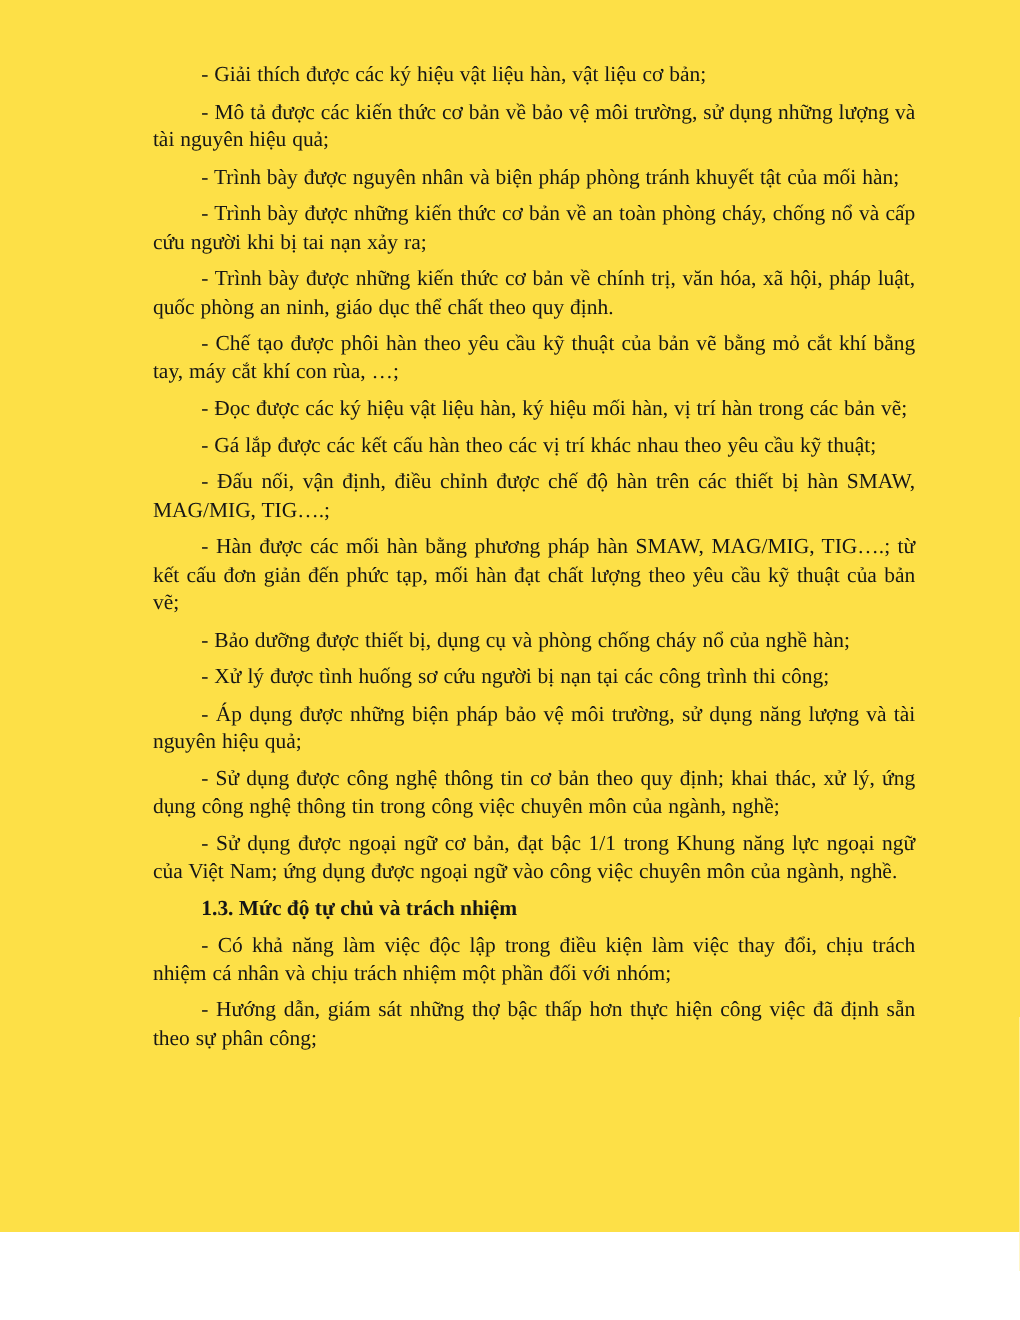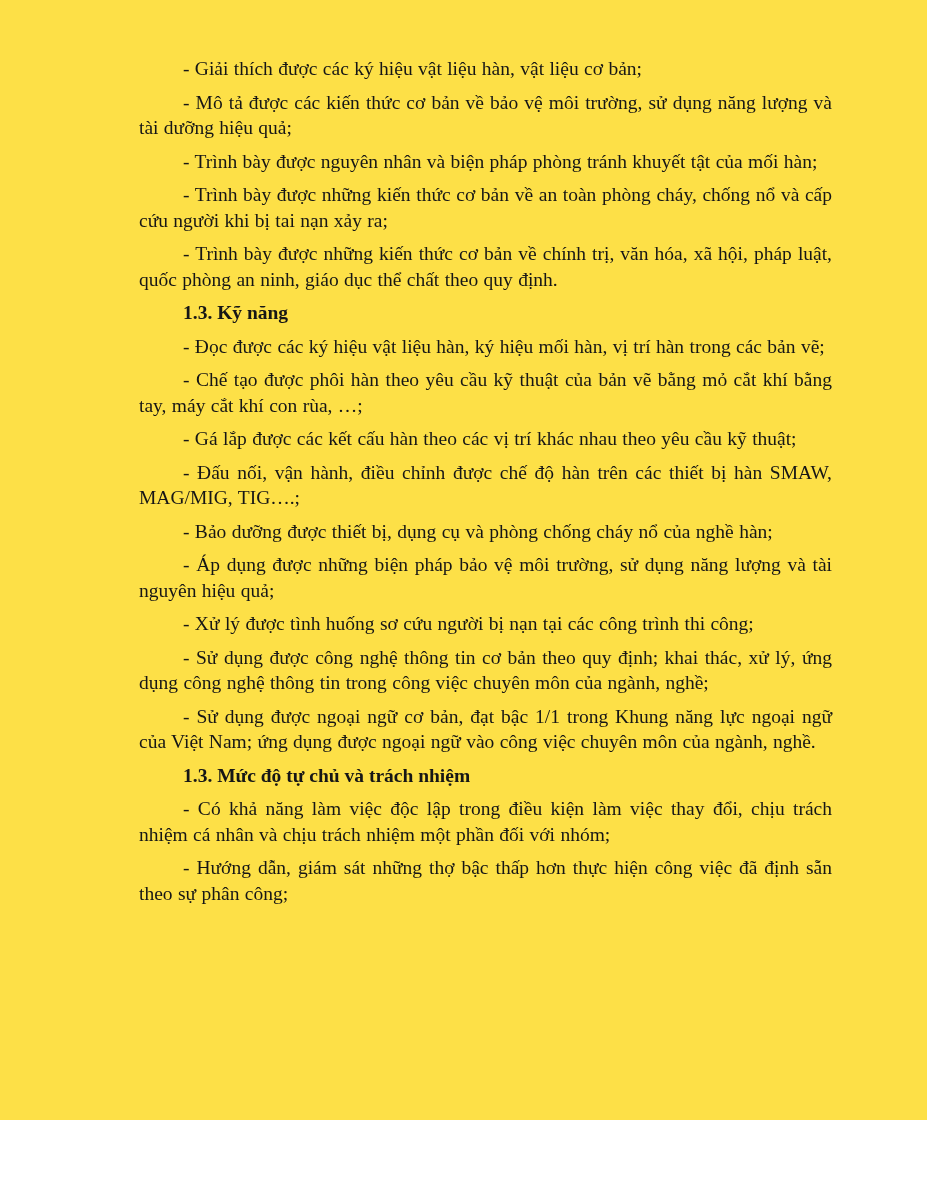--- a/index.html
+++ b/index.html
@@ -48,32 +48,32 @@
     font-size: 20px;
     color: #6a6a6a;
   }
 </style>
 </head>
 <body>
 
 <div class="page">
   <div class="content" id="document-body">
       <p class="para">- Giải thích được các ký hiệu vật liệu hàn, vật liệu cơ bản;</p>
-      <p class="para">- Mô tả được các kiến thức cơ bản về bảo vệ môi trường, sử dụng năng lượng và tài dưỡng hiệu quả;</p>
+      <p class="para">- Mô tả được các kiến thức cơ bản về bảo vệ môi trường, sử dụng những lượng và tài nguyên hiệu quả;</p>
       <p class="para">- Trình bày được nguyên nhân và biện pháp phòng tránh khuyết tật của mối hàn;</p>
       <p class="para">- Trình bày được những kiến thức cơ bản về an toàn phòng cháy, chống nổ và cấp cứu người khi bị tai nạn xảy ra;</p>
       <p class="para">- Trình bày được những kiến thức cơ bản về chính trị, văn hóa, xã hội, pháp luật, quốc phòng an ninh, giáo dục thể chất theo quy định.</p>
-      <p class="heading">1.3. Kỹ năng</p>
+      <p class="para">- Chế tạo được phôi hàn theo yêu cầu kỹ thuật của bản vẽ bằng mỏ cắt khí bằng tay, máy cắt khí con rùa, …;</p>
       <p class="para">- Đọc được các ký hiệu vật liệu hàn, ký hiệu mối hàn, vị trí hàn trong các bản vẽ;</p>
-      <p class="para">- Chế tạo được phôi hàn theo yêu cầu kỹ thuật của bản vẽ bằng mỏ cắt khí bằng tay, máy cắt khí con rùa, …;</p>
       <p class="para">- Gá lắp được các kết cấu hàn theo các vị trí khác nhau theo yêu cầu kỹ thuật;</p>
-      <p class="para">- Đấu nối, vận hành, điều chỉnh được chế độ hàn trên các thiết bị hàn SMAW, MAG/MIG, TIG….;</p>
+      <p class="para">- Đấu nối, vận định, điều chỉnh được chế độ hàn trên các thiết bị hàn SMAW, MAG/MIG, TIG….;</p>
+      <p class="para">- Hàn được các mối hàn bằng phương pháp hàn SMAW, MAG/MIG, TIG….; từ kết cấu đơn giản đến phức tạp, mối hàn đạt chất lượng theo yêu cầu kỹ thuật của bản vẽ;</p>
       <p class="para">- Bảo dưỡng được thiết bị, dụng cụ và phòng chống cháy nổ của nghề hàn;</p>
+      <p class="para">- Xử lý được tình huống sơ cứu người bị nạn tại các công trình thi công;</p>
       <p class="para">- Áp dụng được những biện pháp bảo vệ môi trường, sử dụng năng lượng và tài nguyên hiệu quả;</p>
-      <p class="para">- Xử lý được tình huống sơ cứu người bị nạn tại các công trình thi công;</p>
       <p class="para">- Sử dụng được công nghệ thông tin cơ bản theo quy định; khai thác, xử lý, ứng dụng công nghệ thông tin trong công việc chuyên môn của ngành, nghề;</p>
       <p class="para">- Sử dụng được ngoại ngữ cơ bản, đạt bậc 1/1 trong Khung năng lực ngoại ngữ của Việt Nam; ứng dụng được ngoại ngữ vào công việc chuyên môn của ngành, nghề.</p>
       <p class="heading">1.3. Mức độ tự chủ và trách nhiệm</p>
       <p class="para">- Có khả năng làm việc độc lập trong điều kiện làm việc thay đổi, chịu trách nhiệm cá nhân và chịu trách nhiệm một phần đối với nhóm;</p>
       <p class="para">- Hướng dẫn, giám sát những thợ bậc thấp hơn thực hiện công việc đã định sẵn theo sự phân công;</p>
     </div>
   <div class="page-number">2</div>
 </div>
 
 </body></html>

